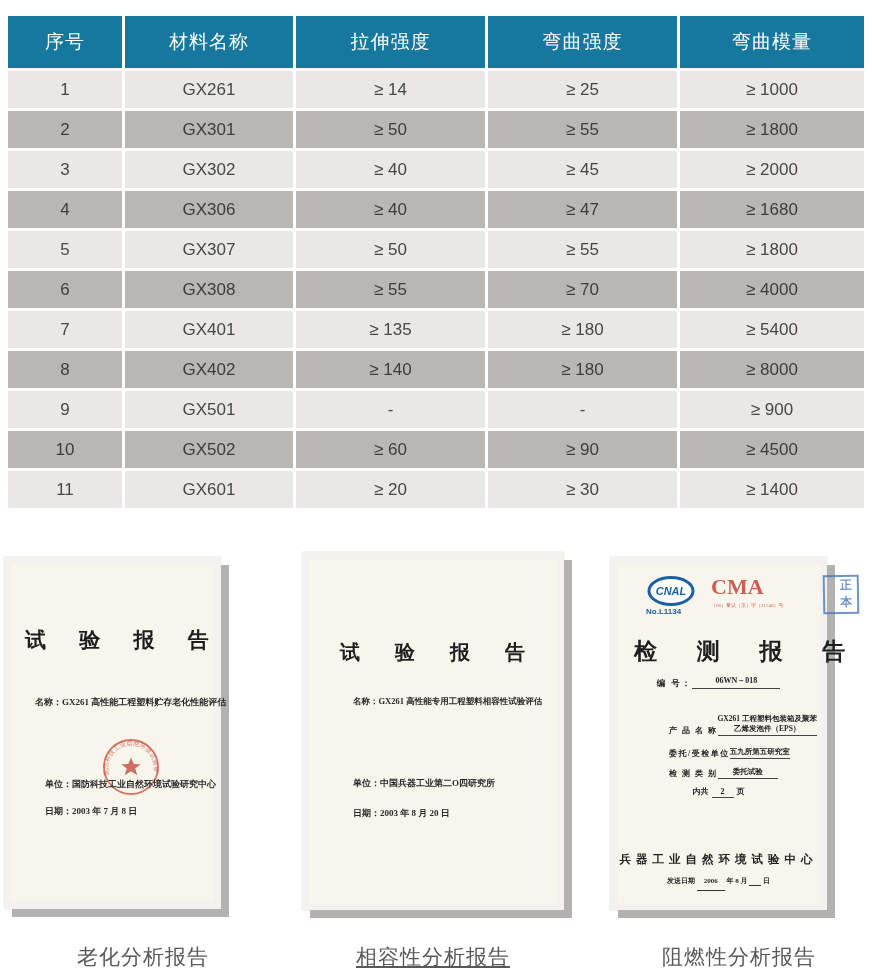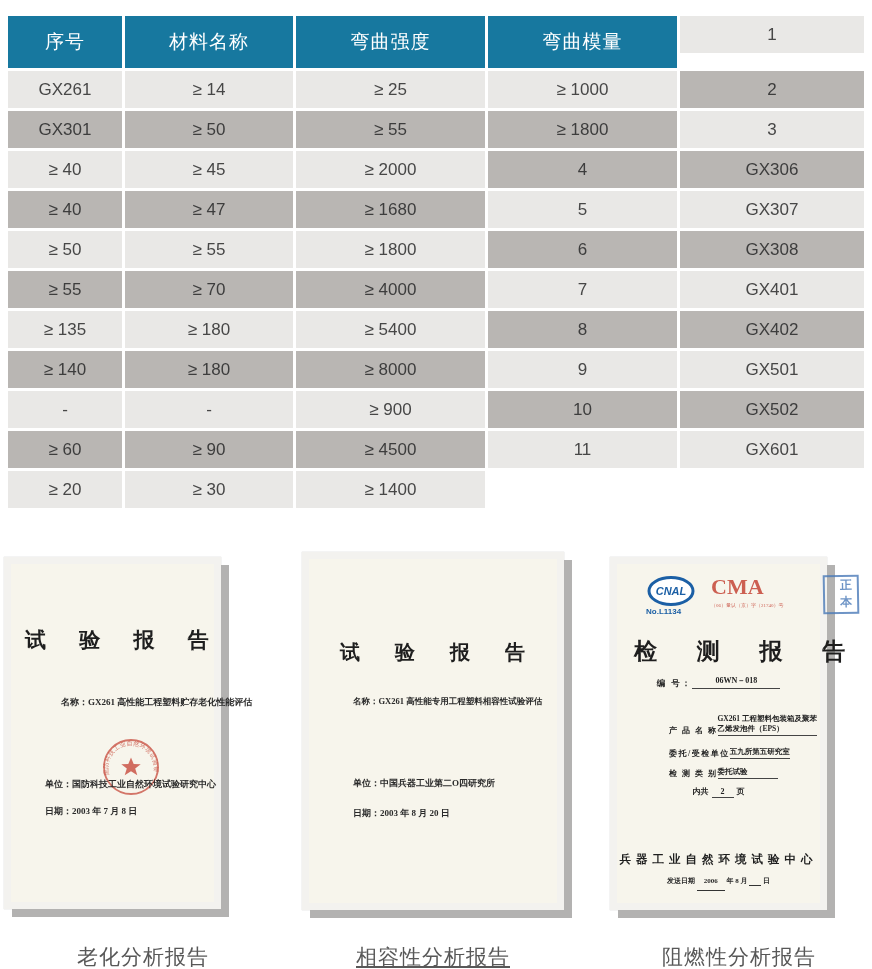--- a/index.html
+++ b/index.html
@@ -22,21 +22,21 @@
        font-family:"Liberation Serif","DejaVu Serif",serif;color:#222;}
   .doc1{left:4px;}
   .doc2{left:302px;top:544px;width:262px;height:358px;}
   .doc3{left:610px;height:353px;}
   .doc *{box-sizing:border-box;}
   .doc-title{position:absolute;left:0;right:0;text-align:center;font-weight:bold;color:#1e1e1e;
              font-size:21px;letter-spacing:14px;text-indent:14px;white-space:nowrap;}
   .doc1 .doc-title{top:62px;}
   .doc2 .doc-title{top:80px;font-size:20px;letter-spacing:15px;}
   .doc-line{position:absolute;font-weight:bold;font-size:9px;color:#2a2a2a;white-space:nowrap;}
-  .doc1 .l-name{top:132px;left:50px;}
+  .doc1 .l-name{top:132px;left:24px;}
   .doc1 .l-unit{top:214px;left:34px;}
   .doc1 .l-date{top:241px;left:34px;}
   .doc2 .l-name{top:137px;left:44px;font-size:8.5px;}
   .doc2 .l-unit{top:218px;left:44px;}
   .doc2 .l-date{top:248px;left:44px;}
   .seal{position:absolute;left:89px;top:172px;width:62px;height:62px;opacity:.85;}
 
   
   .cnal{position:absolute;left:30px;top:11px;width:48px;height:32px;}
   .cnal-no{position:absolute;left:29px;top:43px;font-family:"Liberation Sans",sans-serif;
@@ -49,21 +49,21 @@
             color:var(--stamp-blue,#4a7ab8);font-size:12px;font-weight:bold;letter-spacing:3px;
             padding:0 2px 1px 15px;opacity:.8;transform:rotate(-1deg);}
   .doc3 .doc-title{top:72px;font-size:23px;letter-spacing:17px;text-indent:17px;}
   .no-row{position:absolute;top:112px;left:0;right:0;display:flex;justify-content:center;
           align-items:flex-end;font-weight:bold;}
   .no-label{font-size:8.5px;letter-spacing:2px;}
   .no-value{font-size:8px;border-bottom:1px solid #444;min-width:88px;text-align:center;
             padding:0 4px 2px 4px;transform:translateY(-1px);}
   .f3-row{position:absolute;left:52px;right:42px;display:flex;align-items:flex-end;font-weight:bold;}
   .f3-label{font-size:8px;letter-spacing:1.5px;white-space:nowrap;}
-  .f3-value{flex:1;border-bottom:1px solid #444;font-size:7.5px;
+  .f3-value{flex:1;border-bottom:1px solid #444;text-align:center;font-size:7.5px;
             padding-bottom:1px;white-space:nowrap;}
   .row-product{top:150px;}
   .row-client{top:183px;}
   .row-category{top:203px;}
   .twoline span{display:block;}
   .pages-row{position:absolute;top:222px;left:0;right:0;text-align:center;
              font-weight:bold;font-size:8px;}
   .pages-count{border-bottom:1px solid #444;padding:0 9px 1px 9px;margin:0 3px;}
   .org-line{position:absolute;top:288px;left:0;right:0;text-align:center;font-weight:bold;
             font-size:11.5px;letter-spacing:5px;white-space:nowrap;color:#1f1f1f;}
@@ -81,33 +81,35 @@
 </style>
 </head>
 <body>
 
 <div class="page">
 
   <div class="spec-table">
     <div class="t-grid">
         <div class="th">序号</div>
         <div class="th">材料名称</div>
+        <div class="th">拉伸强度</div>
         <div class="th">弯曲强度</div>
         <div class="th">弯曲模量</div>
         <div class="td light">1</div>
         <div class="td light">GX261</div>
         <div class="td light">≥ 14</div>
         <div class="td light">≥ 25</div>
         <div class="td light">≥ 1000</div>
         <div class="td dark">2</div>
         <div class="td dark">GX301</div>
         <div class="td dark">≥ 50</div>
         <div class="td dark">≥ 55</div>
         <div class="td dark">≥ 1800</div>
         <div class="td light">3</div>
+        <div class="td light">GX302</div>
         <div class="td light">≥ 40</div>
         <div class="td light">≥ 45</div>
         <div class="td light">≥ 2000</div>
         <div class="td dark">4</div>
         <div class="td dark">GX306</div>
         <div class="td dark">≥ 40</div>
         <div class="td dark">≥ 47</div>
         <div class="td dark">≥ 1680</div>
         <div class="td light">5</div>
         <div class="td light">GX307</div>

